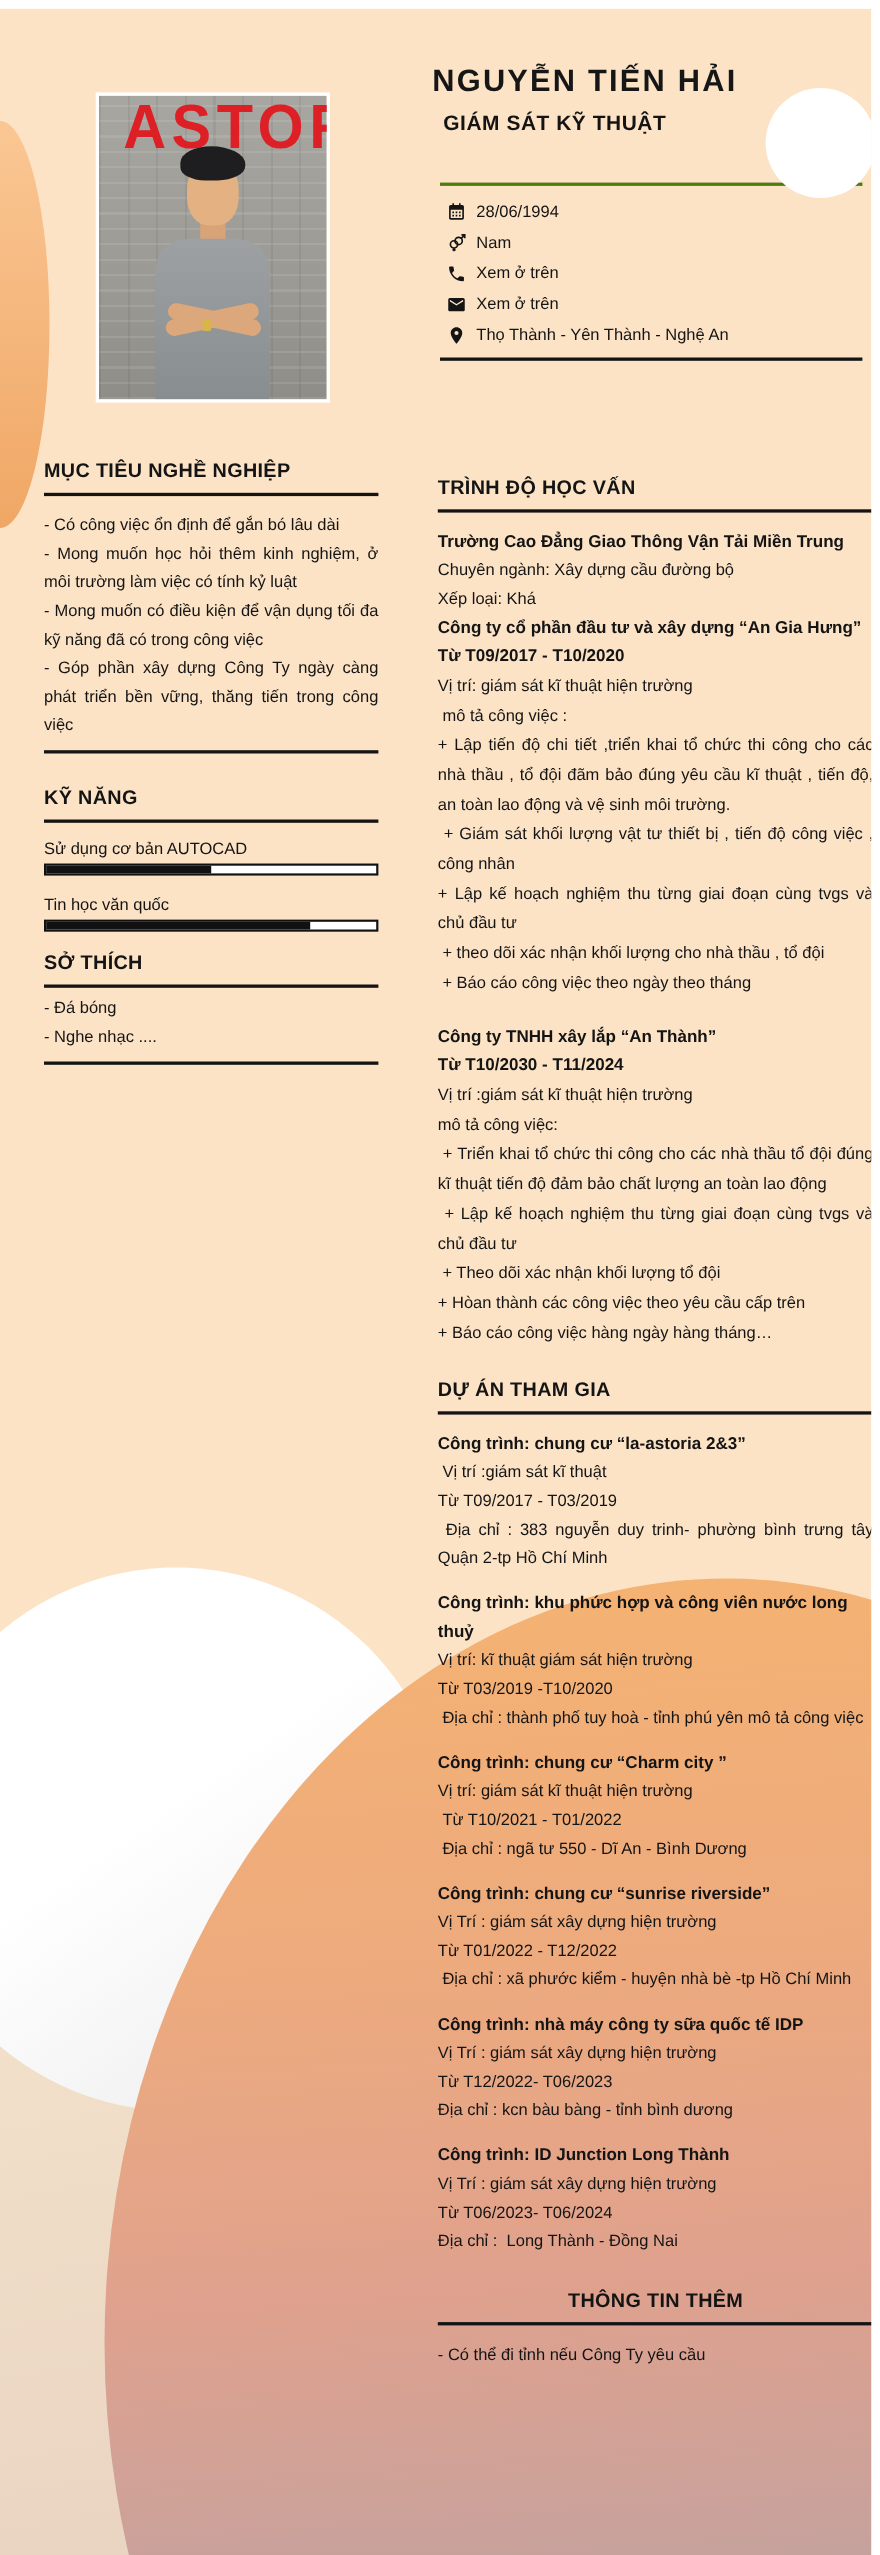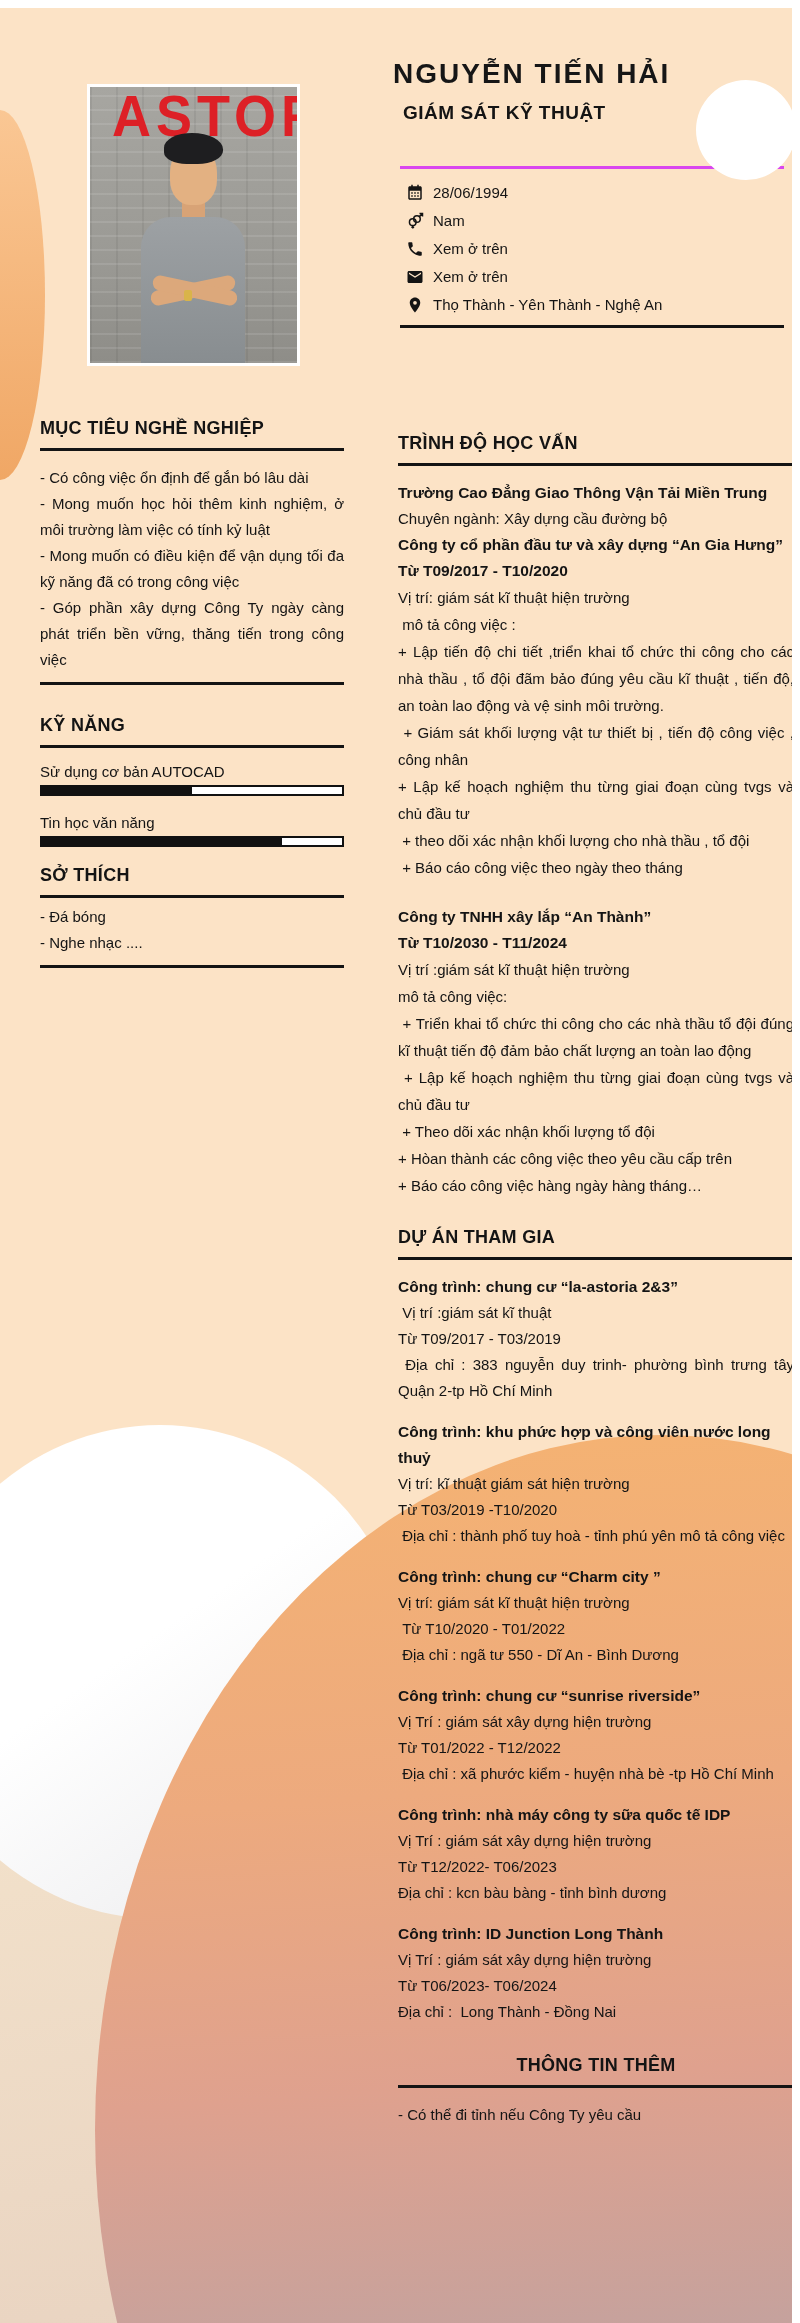--- a/index.html
+++ b/index.html
@@ -38,21 +38,21 @@
   .p-arm{position:absolute;width:86px;height:15px;background:#dca87b;border-radius:8px;}
   .p-arm.one{left:60px;top:196px;transform:rotate(-12deg);}
   .p-arm.two{left:62px;top:196px;transform:rotate(12deg);}
   .p-watch{position:absolute;left:94px;top:203px;width:8px;height:11px;background:#d9b44a;border-radius:2px;}
 
   
   .name{position:absolute;left:393px;top:50px;font-size:28px;font-weight:700;letter-spacing:2px;
         white-space:nowrap;z-index:5;color:#161616;}
   .role{position:absolute;left:403px;top:94px;font-size:19px;font-weight:700;letter-spacing:.5px;z-index:5;}
   .contact{position:absolute;left:400px;top:158px;width:378px;z-index:3;
-        border-top:3px solid #d946ef;border-bottom:3px solid #141414;padding:14px 0 10px 6px;}
+        border-top:3px solid #4d7c0f;border-bottom:3px solid #141414;padding:14px 0 10px 6px;}
   .c-row{display:flex;align-items:center;gap:9px;font-size:15px;line-height:19px;margin-bottom:9px;}
   .c-row:last-child{margin-bottom:1px;}
   .c-ico{width:18px;height:18px;flex:0 0 18px;display:inline-flex;}
   .c-ico svg{width:18px;height:18px;}
 
   
   .col-left{position:absolute;left:40px;top:409px;width:304px;z-index:5;}
   .col-right{position:absolute;left:398px;top:424px;width:396px;z-index:5;}
   h2.section{font-size:18px;line-height:22px;font-weight:700;letter-spacing:.3px;color:#141414;
         margin:0 0 14px 0;padding-bottom:9px;border-bottom:3px solid #141414;}
@@ -165,36 +165,37 @@
       <div class="rule"></div>
 
       <h2 class="section skills-h">KỸ NĂNG</h2>
       <div class="skill">
         <div class="skill-label">Sử dụng cơ bản AUTOCAD</div>
         <div class="bar">
           <div class="bar-fill" style="width: 50%;"></div>
         </div>
       </div>
       <div class="skill">
-        <div class="skill-label">Tin học văn năng</div>
+        <div class="skill-label">Tin học văn quốc</div>
         <div class="bar">
           <div class="bar-fill" style="width: 80%;"></div>
         </div>
       </div>
 
       <h2 class="section hobbies-h">SỞ THÍCH</h2>
       <div class="hobby">- Đá bóng</div>
       <div class="hobby">- Nghe nhạc ....</div>
       <div class="rule"></div>
     </div>
 
     <div class="col-right">
       <h2 class="section">TRÌNH ĐỘ HỌC VẤN</h2>
       <div class="edu-line school">Trường Cao Đẳng Giao Thông Vận Tải Miền Trung</div>
       <div class="edu-line">Chuyên ngành: Xây dựng cầu đường bộ</div>
+      <div class="edu-line">Xếp loại: Khá</div>
 
       <div class="job">
         <div class="company">Công ty cổ phần đầu tư và xây dựng “An Gia Hưng”</div>
         <div class="period">Từ T09/2017 - T10/2020</div>
         <p class="jtext">Vị trí: giám sát kĩ thuật hiện trường</p>
         <p class="jtext"> mô tả công việc :</p>
         <p class="jtext">+ Lập tiến độ chi tiết ,triển khai tổ chức thi công cho các nhà thầu , tổ đội đãm bảo đúng yêu cầu kĩ thuật , tiến độ, an toàn lao động và vệ sinh môi trường.</p>
         <p class="jtext"> + Giám sát khối lượng vật tư thiết bị , tiến độ công việc , công nhân</p>
         <p class="jtext">+ Lập kế hoạch nghiệm thu từng giai đoạn cùng tvgs và chủ đầu tư</p>
         <p class="jtext"> + theo dõi xác nhận khối lượng cho nhà thầu , tổ đội</p>
@@ -222,21 +223,21 @@
       </div>
       <div class="project">
         <div class="ptitle">Công trình: khu phức hợp và công viên nước long thuỷ</div>
         <div class="pline">Vị trí: kĩ thuật giám sát hiện trường</div>
         <div class="pline">Từ T03/2019 -T10/2020</div>
         <div class="pline"> Địa chỉ : thành phố tuy hoà - tỉnh phú yên mô tả công việc</div>
       </div>
       <div class="project">
         <div class="ptitle">Công trình: chung cư “Charm city ”</div>
         <div class="pline">Vị trí: giám sát kĩ thuật hiện trường</div>
-        <div class="pline"> Từ T10/2020 - T01/2022</div>
+        <div class="pline"> Từ T10/2021 - T01/2022</div>
         <div class="pline"> Địa chỉ : ngã tư 550 - Dĩ An - Bình Dương</div>
       </div>
       <div class="project">
         <div class="ptitle">Công trình: chung cư “sunrise riverside”</div>
         <div class="pline">Vị Trí : giám sát xây dựng hiện trường</div>
         <div class="pline">Từ T01/2022 - T12/2022</div>
         <div class="pline"> Địa chỉ : xã phước kiểm - huyện nhà bè -tp Hồ Chí Minh</div>
       </div>
       <div class="project">
         <div class="ptitle">Công trình: nhà máy công ty sữa quốc tế IDP</div>

